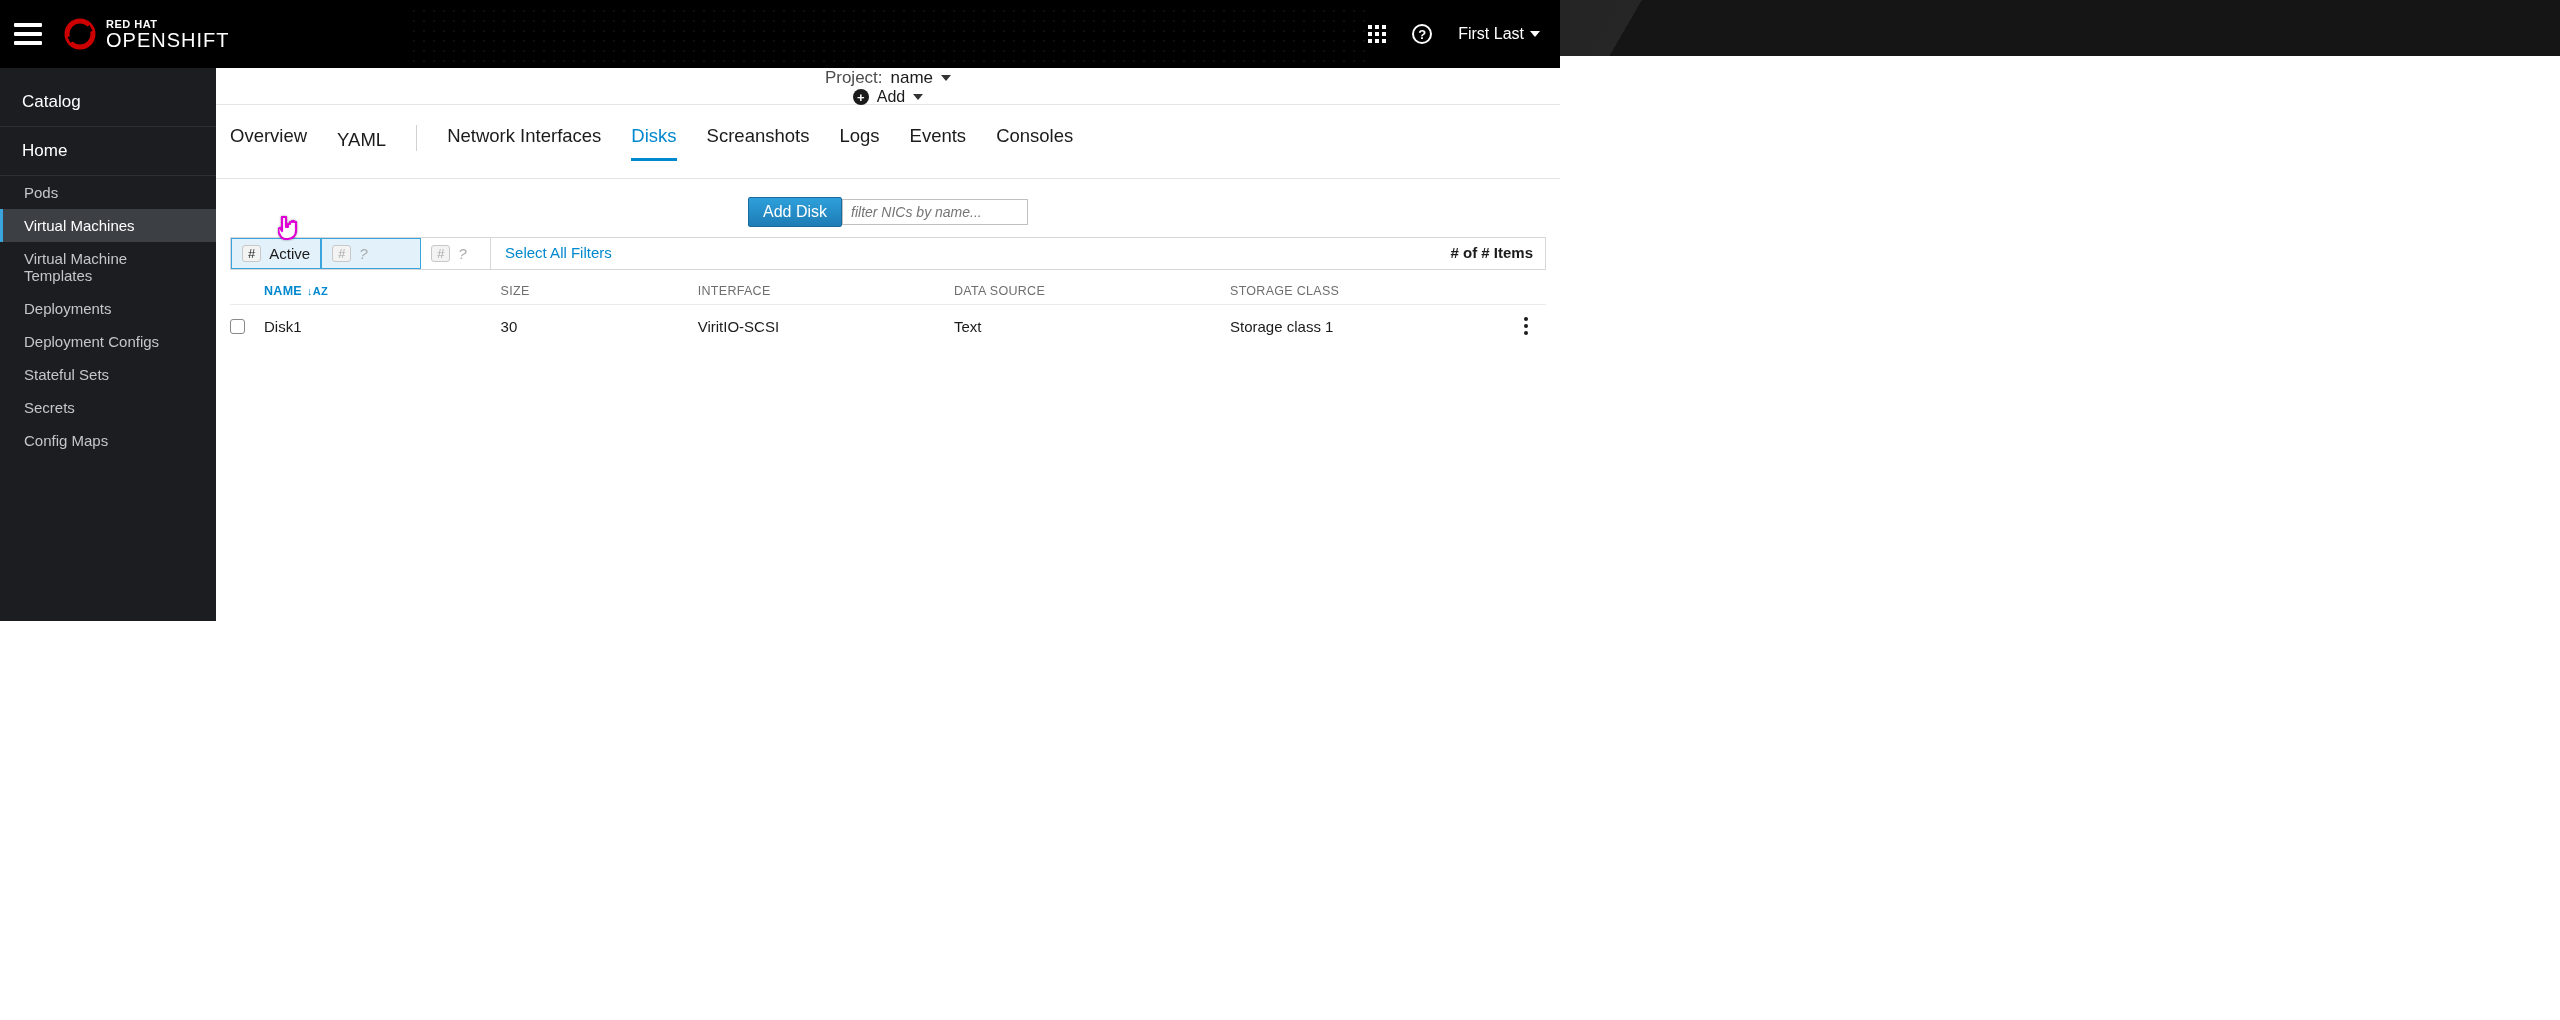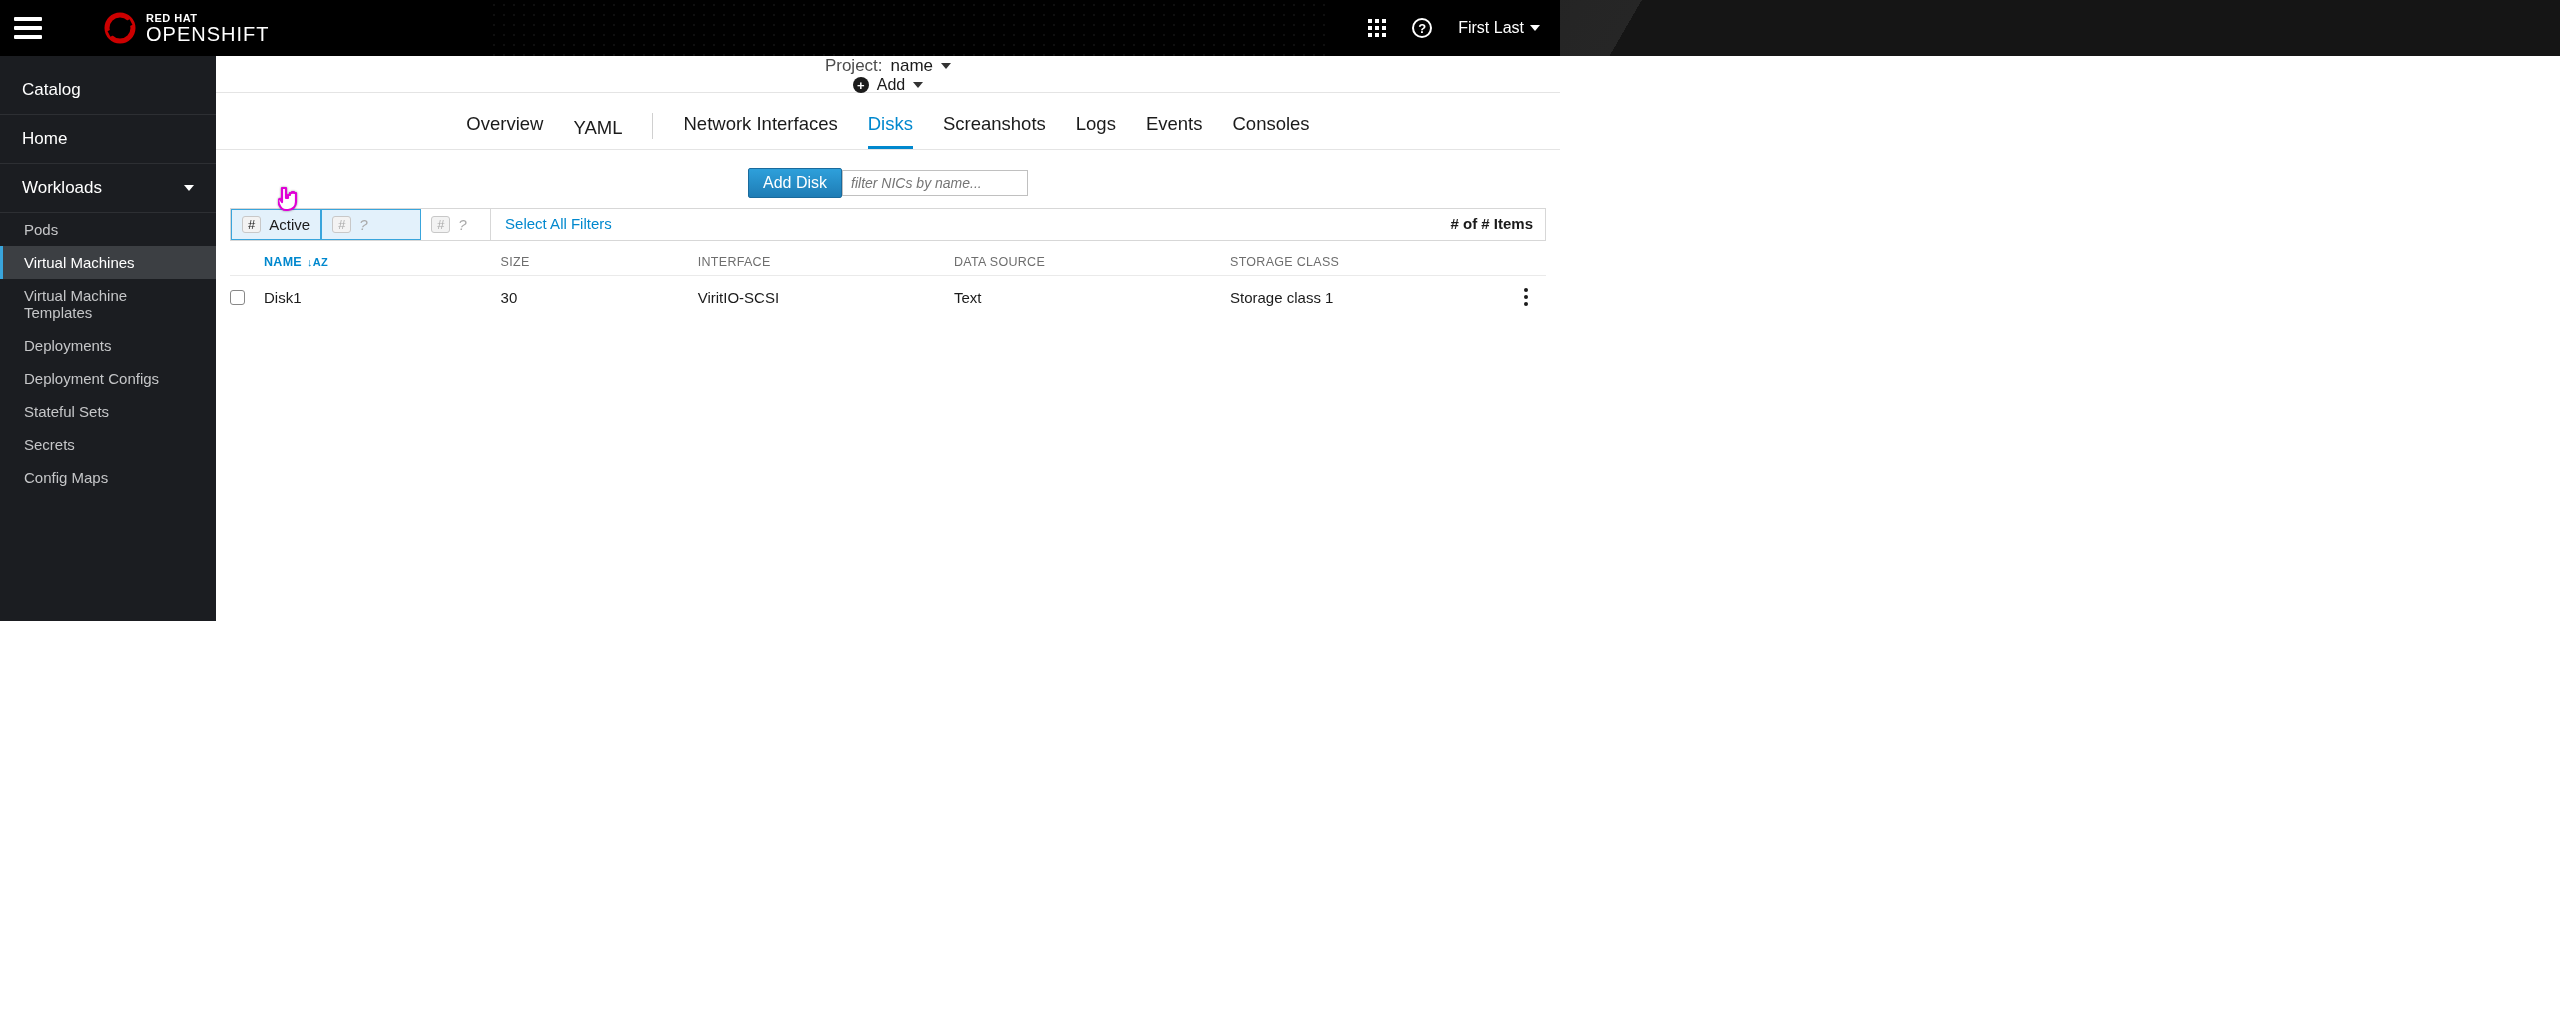--- a/index.html
+++ b/index.html
@@ -1,18 +1,18 @@
 <!DOCTYPE html>
 <html><head>
 <meta charset="utf-8">
 <style>
   * { box-sizing: border-box; margin: 0; padding: 0; }
   body { font-family: -apple-system, "Helvetica Neue", Arial, sans-serif; font-size: 15px; color: #1b1b1b; width: 1560px; height: 621px; overflow: hidden; background:#fff;}
   
-  .masthead { height: 56px; background: #000; display:flex; align-items:center; padding: 0 14px; color:#fff; position:relative; z-index:5;gap:40px;}
+  .masthead { height: 68px; background: #000; display:flex; align-items:center; padding: 0 14px; color:#fff; position:relative; z-index:5;}
   .hamburger { width:28px; height:22px; display:flex; flex-direction:column; justify-content:space-between; cursor:pointer; margin-right:22px;}
   .hamburger div { height:4px; background:#fff; border-radius:1px;}
   .brand { display:flex; align-items:center; gap:10px;}
   .brand-logo svg { display:block;}
   .brand-text { line-height:1; }
   .brand-text .l1 { font-size:11px; font-weight:700; letter-spacing:.5px;}
   .brand-text .l2 { font-size:20px; font-weight:400; letter-spacing:1px;}
   .masthead-spacer { flex:1; height:56px; background-image: radial-gradient(#555 1px, transparent 1px); background-size:10px 10px; margin: -16px 0 -16px 180px; opacity:.18;}
   .mh-right { display:flex; align-items:center; gap:26px; padding-right:6px;}
   .mh-item { display:flex; align-items:center; gap:6px; font-size:16px; cursor:pointer;}
@@ -46,21 +46,21 @@
   .plus-circle{ width:16px;height:16px;border-radius:50%; background:#1b1b1b; color:#fff; display:flex;align-items:center;justify-content:center; font-size:13px; font-weight:700;}
   .crumb-caret2 { width:0;height:0;border-left:5px solid transparent;border-right:5px solid transparent;border-top:6px solid #333;}
 
   .page-head { padding: 22px 14px 0; display:flex; justify-content:space-between; align-items:center;}
   .page-title { display:flex; align-items:center; gap:10px;}
   .vm-pill { background:#2aa3df; color:#fff; font-weight:700; font-size:14px; padding:3px 9px; border-radius:12px;}
   .page-title h1 { font-size:26px; font-weight:400;}
   .actions-btn { border:1px solid #bcbcbc; background:#f1f1f1; padding:6px 10px; font-size:15px; display:flex; align-items:center; gap:8px; cursor:pointer;}
   .actions-btn .ac{ width:0;height:0;border-left:5px solid transparent;border-right:5px solid transparent;border-top:6px solid #555;}
 
-  .tabs { border-bottom:1px solid #e4e4e4; display:flex; gap:30px; padding: 20px 14px 0; font-size:18.5px;justify-content:center;}
+  .tabs { border-bottom:1px solid #e4e4e4; display:flex; gap:30px; padding: 20px 14px 17px; font-size:18.5px;}
   .tab { padding-bottom:10px; cursor:pointer;}
   .tab.vr::after{ content:""; display:inline-block; width:1px; height:26px; background:#d0d0d0; margin-left:30px; vertical-align:-5px;} 
   .tab.active { color:#0088ce; border-bottom:3px solid #0088ce;}
 
   .toolbar { padding:18px 14px 10px; display:flex; justify-content:center; align-items:center; position:relative;}
   .add-disk-btn { background: linear-gradient(#2ea0db,#1e7cb5); color:#fff; border:1px solid #1a6a9c; padding:5px 14px; font-size:16px; cursor:pointer; border-radius:2px;}
   .cursor-hand { position:absolute; left:62px; top:36px; pointer-events:none;}
   .cursor-hand svg { filter: drop-shadow(0 0 1px rgba(0,0,0,.4));} 
   .filter-input { border:1px solid #c0c0c0; width:186px; height:26px; font-size:14px; font-style:italic; color:#888; padding:0 8px;}
 
@@ -116,24 +116,20 @@
       <span>First Last</span>
       <span class="caret-down"></span>
     </div>
   </div>
 </header>
 
 <div class="shell">
   <nav class="sidebar">
     <div class="nav-section">Catalog</div>
     <div class="nav-section">Home</div>
-    <div class="nav-section expanded">
-      <span>Workloads</span>
-      <span class="chev"></span>
-    </div>
     <div class="nav-sub">Pods</div>
     <div class="nav-sub active">Virtual Machines</div>
     <div class="nav-sub">Virtual Machine Templates</div>
     <div class="nav-sub">Deployments</div>
     <div class="nav-sub">Deployment Configs</div>
     <div class="nav-sub">Stateful Sets</div>
     <div class="nav-sub">Secrets</div>
     <div class="nav-sub">Config Maps</div>
   </nav>
 

